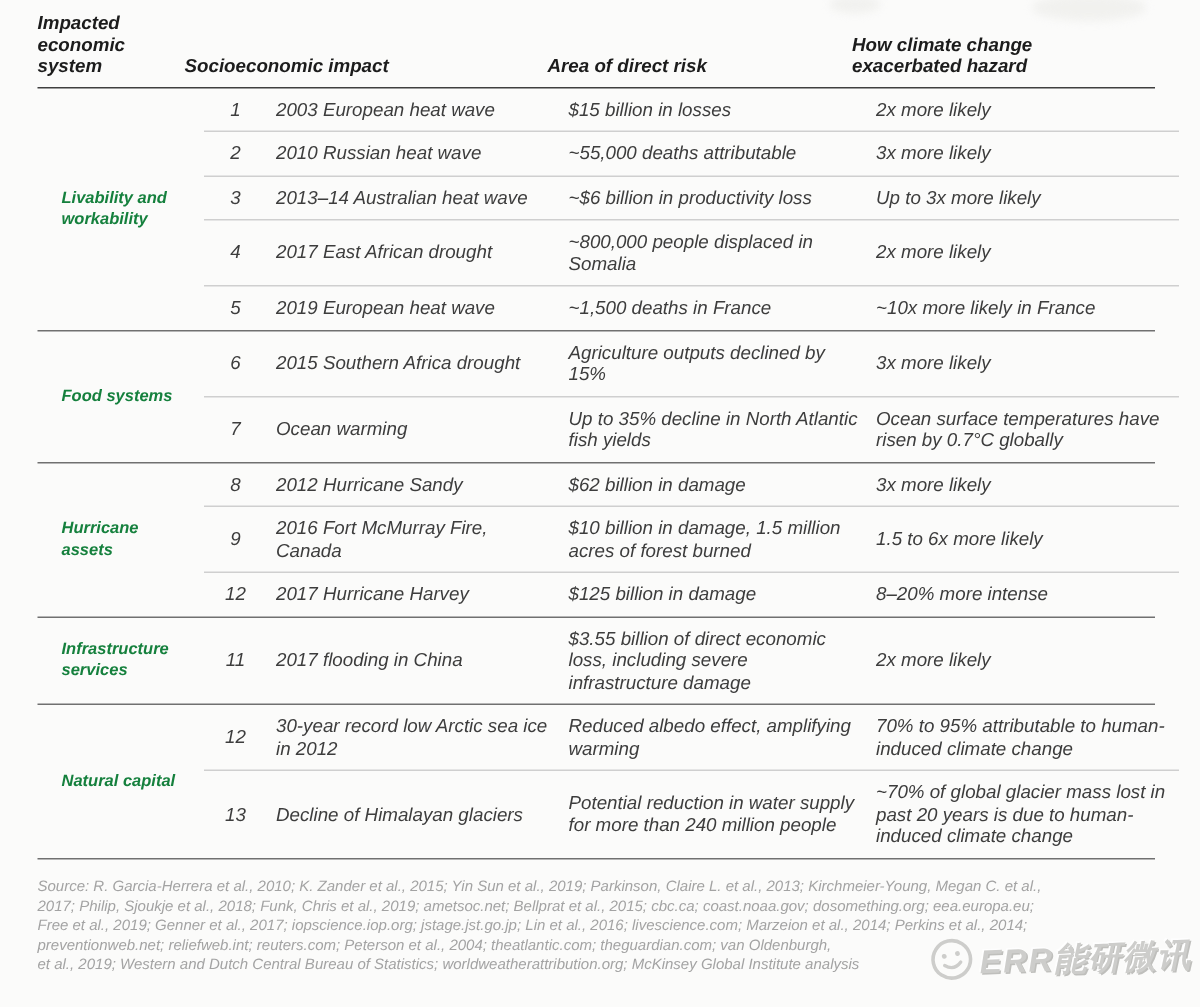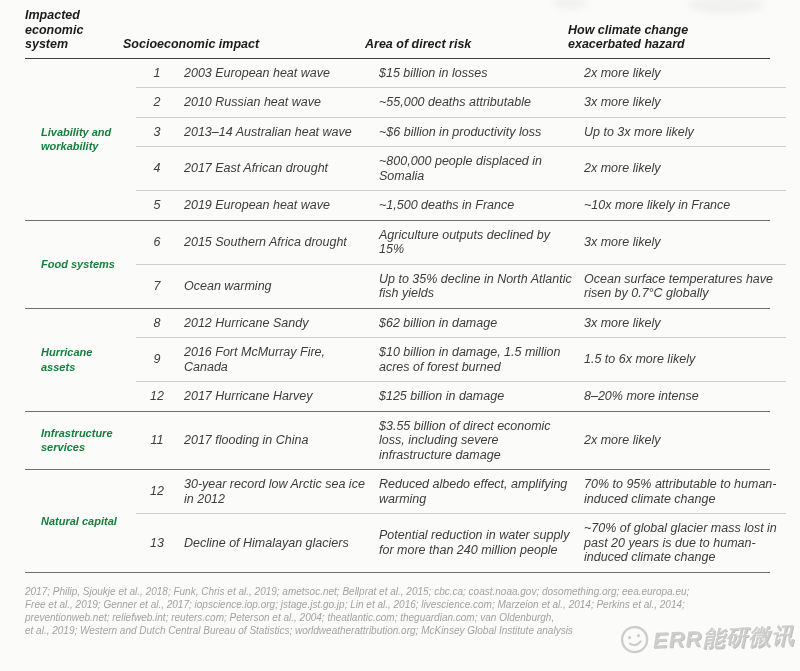--- a/index.html
+++ b/index.html
@@ -196,20 +196,21 @@
               <div class="cell cell-area">Decline of Himalayan glaciers</div>
               <div class="cell cell-impact">Potential reduction in water supply for more than 240 million people</div>
               <div class="cell cell-hazard">~70% of global glacier mass lost in past 20 years is due to human-induced climate change</div>
             </div>
           </div>
         </div>
       </div>
   </div>
 
   <div class="footer">
+      <div class="footer-line">Source: R. Garcia-Herrera et al., 2010; K. Zander et al., 2015; Yin Sun et al., 2019; Parkinson, Claire L. et al., 2013; Kirchmeier-Young, Megan C. et al.,</div>
       <div class="footer-line">2017; Philip, Sjoukje et al., 2018; Funk, Chris et al., 2019; ametsoc.net; Bellprat et al., 2015; cbc.ca; coast.noaa.gov; dosomething.org; eea.europa.eu;</div>
       <div class="footer-line">Free et al., 2019; Genner et al., 2017; iopscience.iop.org; jstage.jst.go.jp; Lin et al., 2016; livescience.com; Marzeion et al., 2014; Perkins et al., 2014;</div>
       <div class="footer-line">preventionweb.net; reliefweb.int; reuters.com; Peterson et al., 2004; theatlantic.com; theguardian.com; van Oldenburgh,</div>
       <div class="footer-line">et al., 2019; Western and Dutch Central Bureau of Statistics; worldweatherattribution.org; McKinsey Global Institute analysis</div>
     </div>
 
   <div class="watermark">
     <span class="watermark-icon">
       <svg width="30" height="30" viewBox="0 0 30 30">
         <circle cx="15" cy="15" r="12.5" fill="none" stroke="#c6c6c3" stroke-width="2.4"></circle>

